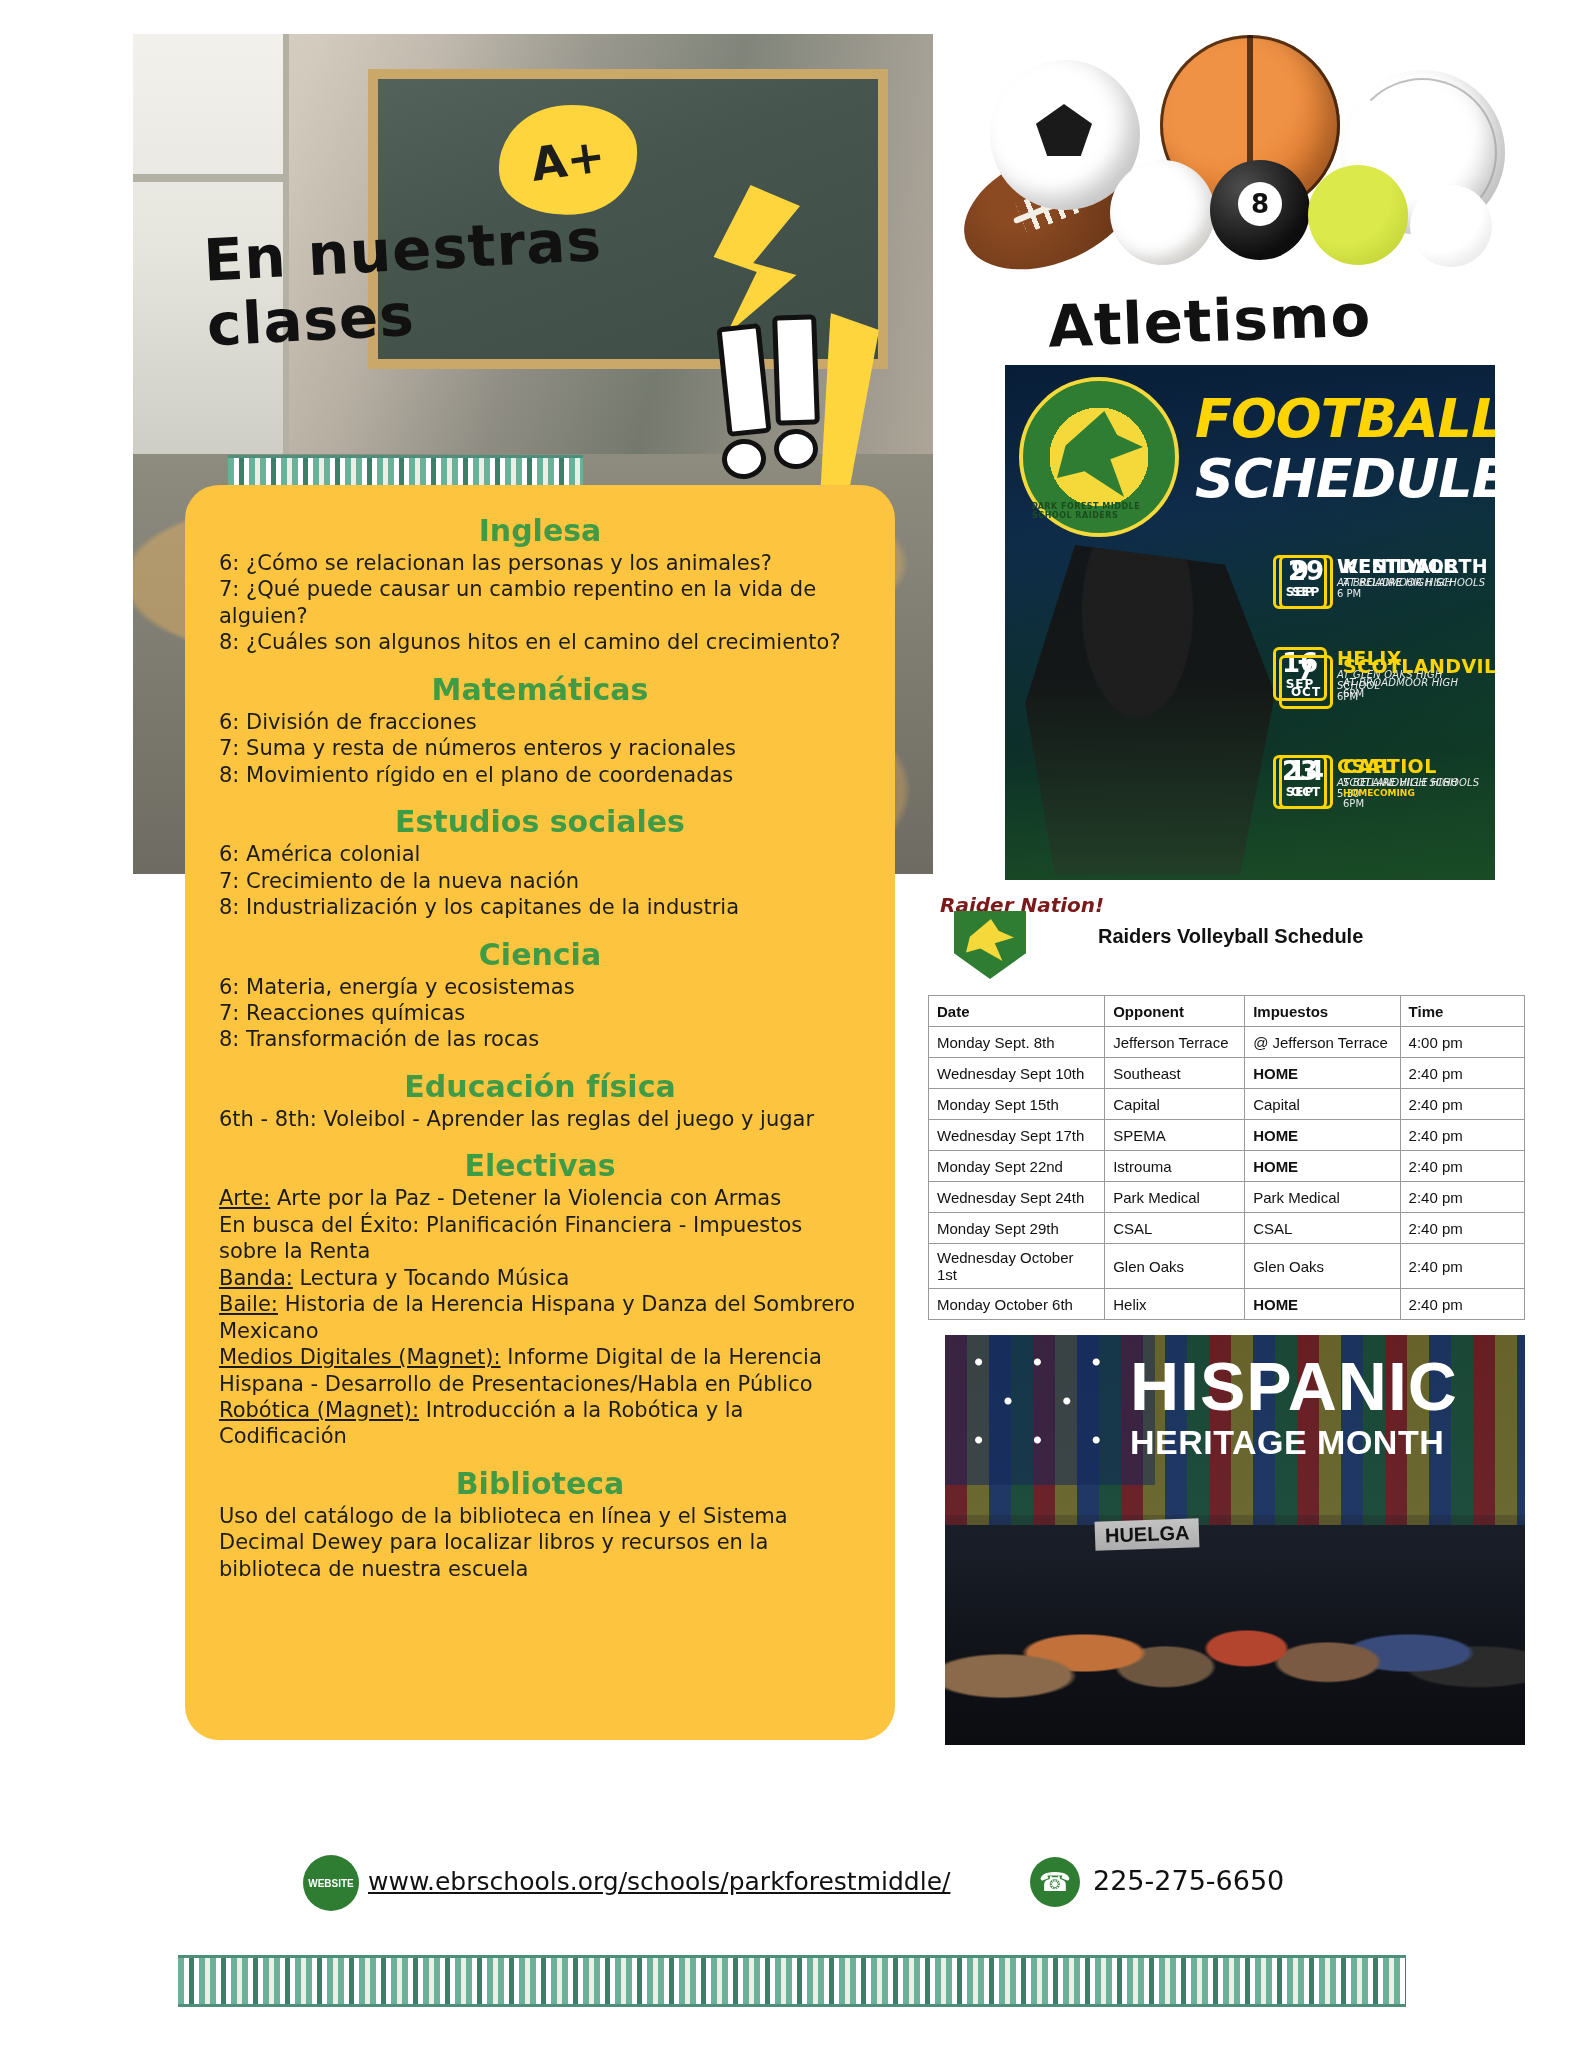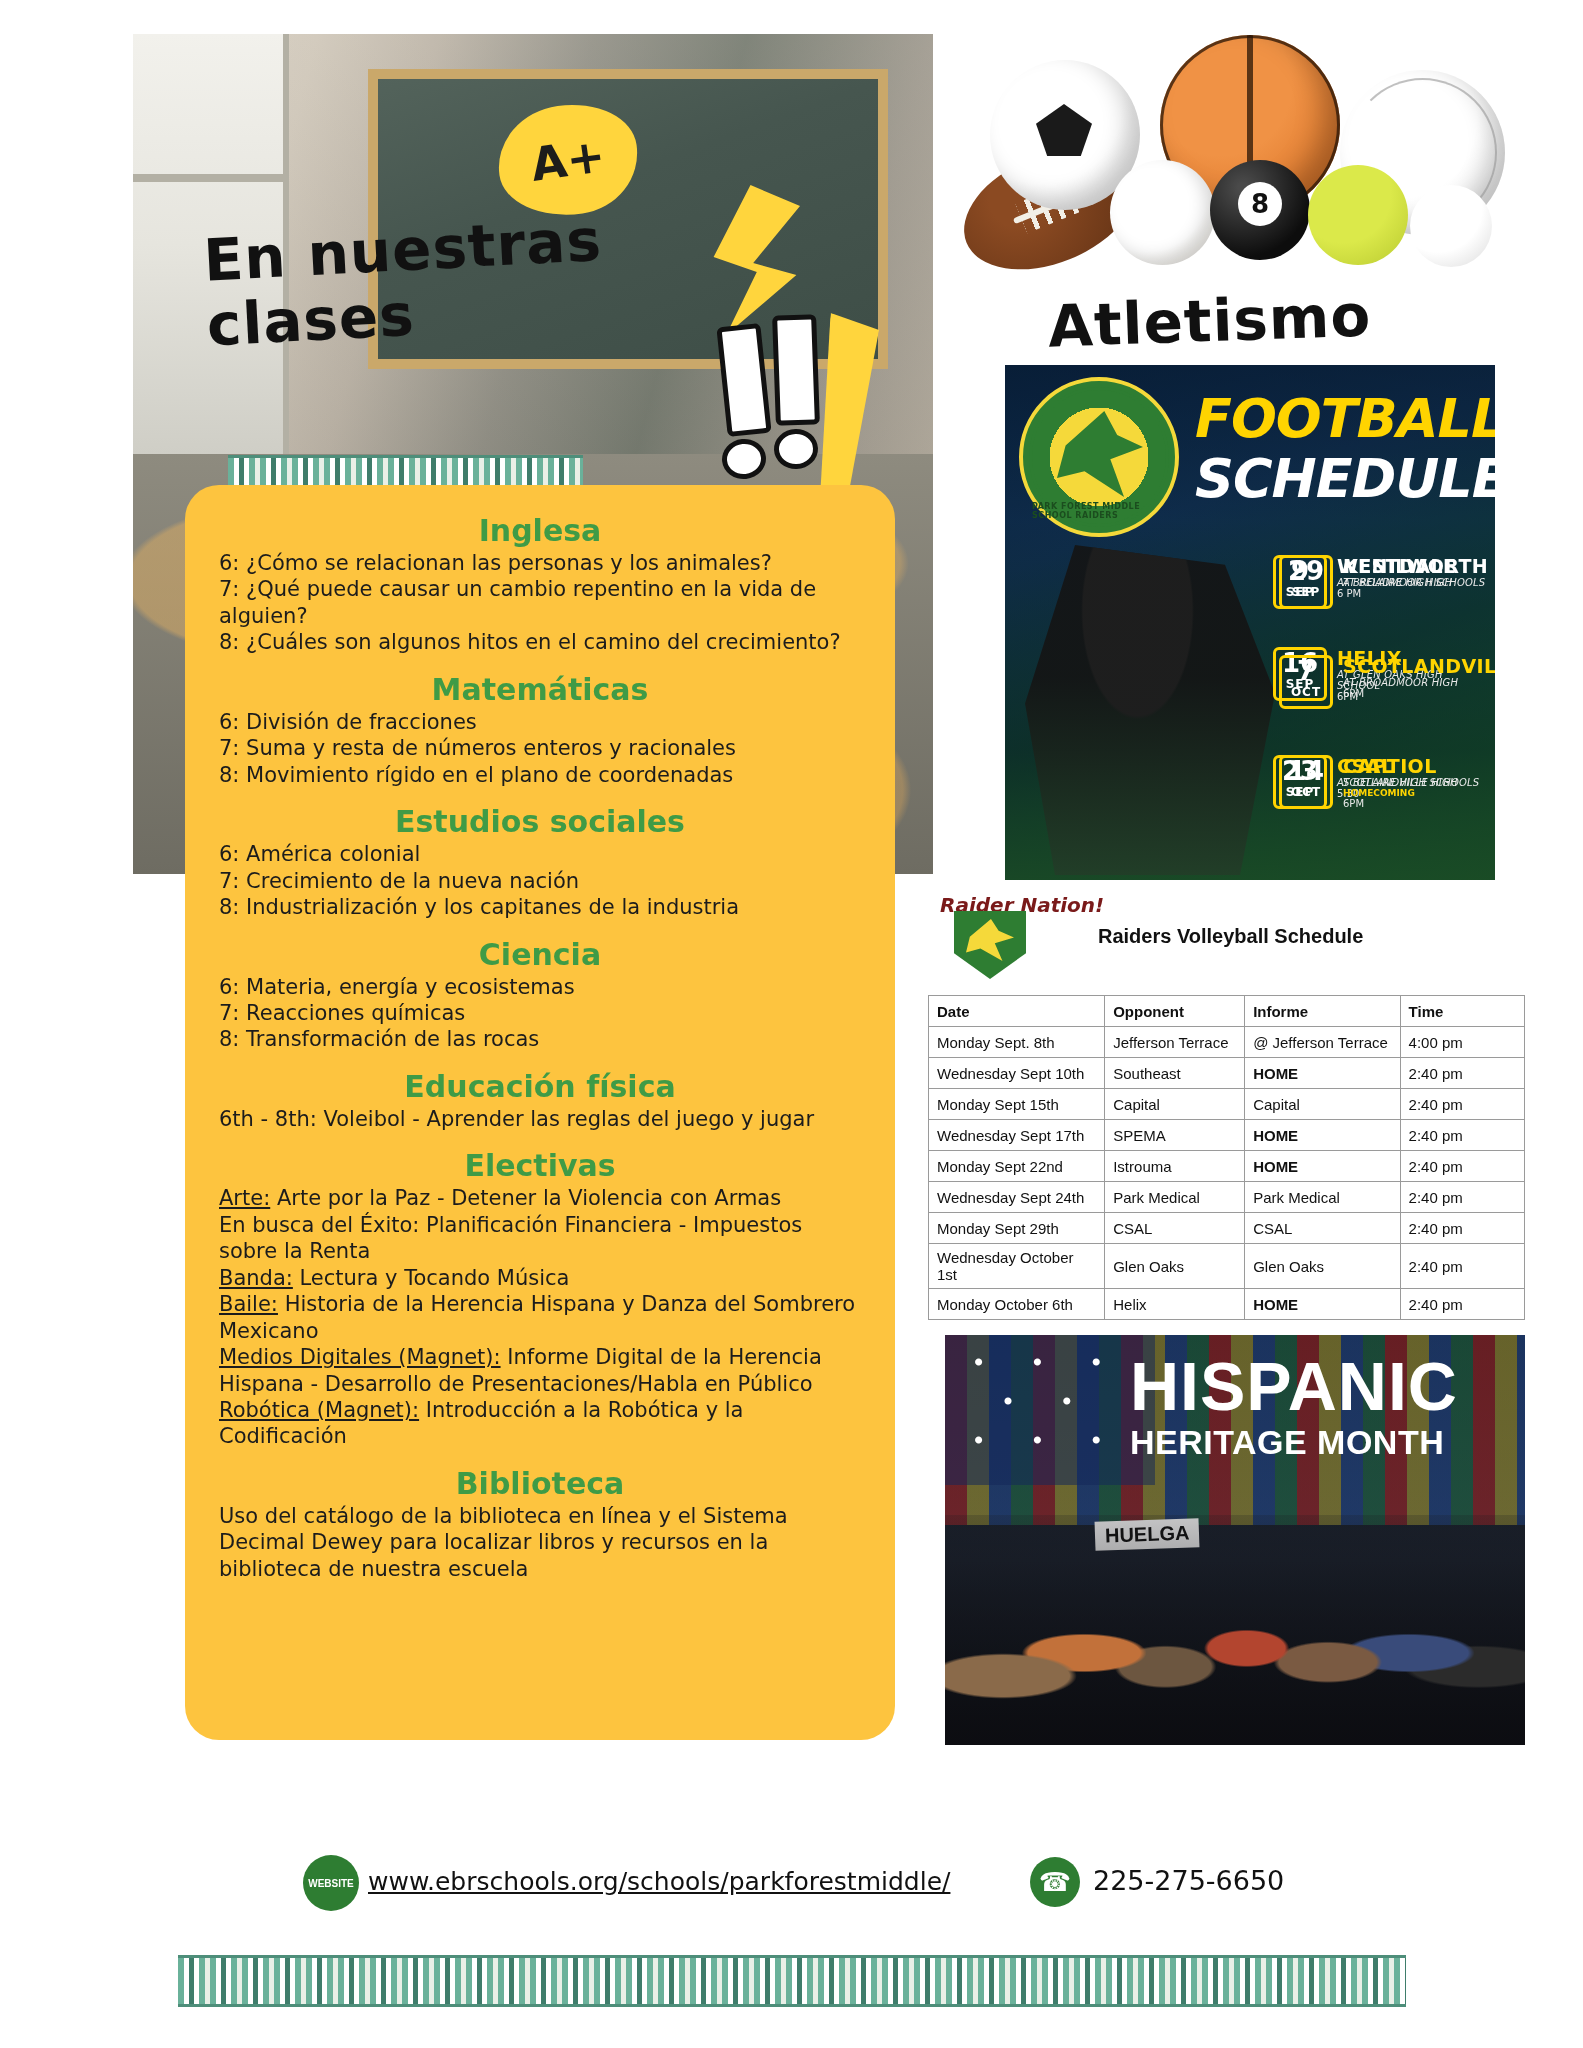--- a/index.html
+++ b/index.html
@@ -702,21 +702,21 @@
     <colgroup>
         <col class="c1">
         <col class="c2">
         <col class="c3">
         <col class="c4">
       </colgroup>
     <thead>
       <tr>
         <th>Date</th>
         <th>Opponent</th>
-        <th>Informe</th>
+        <th>Impuestos</th>
         <th>Time</th>
       </tr>
     </thead>
     <tbody>
       <tr>
         <td>Monday Sept. 8th</td>
         <td>Jefferson Terrace</td>
         <td>@ Jefferson Terrace</td>
         <td>4:00 pm</td>
       </tr>

